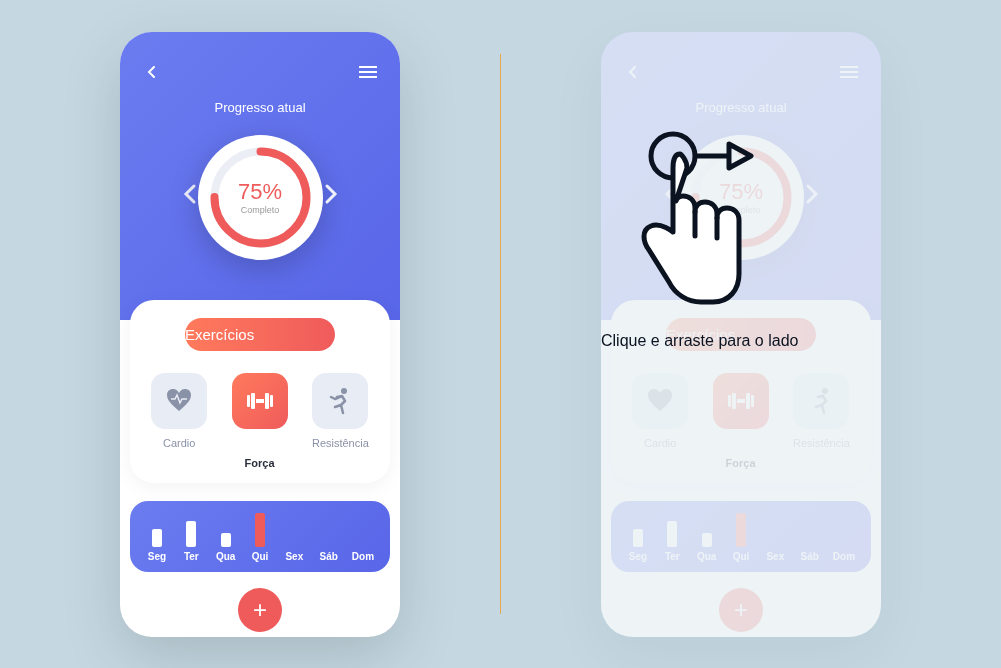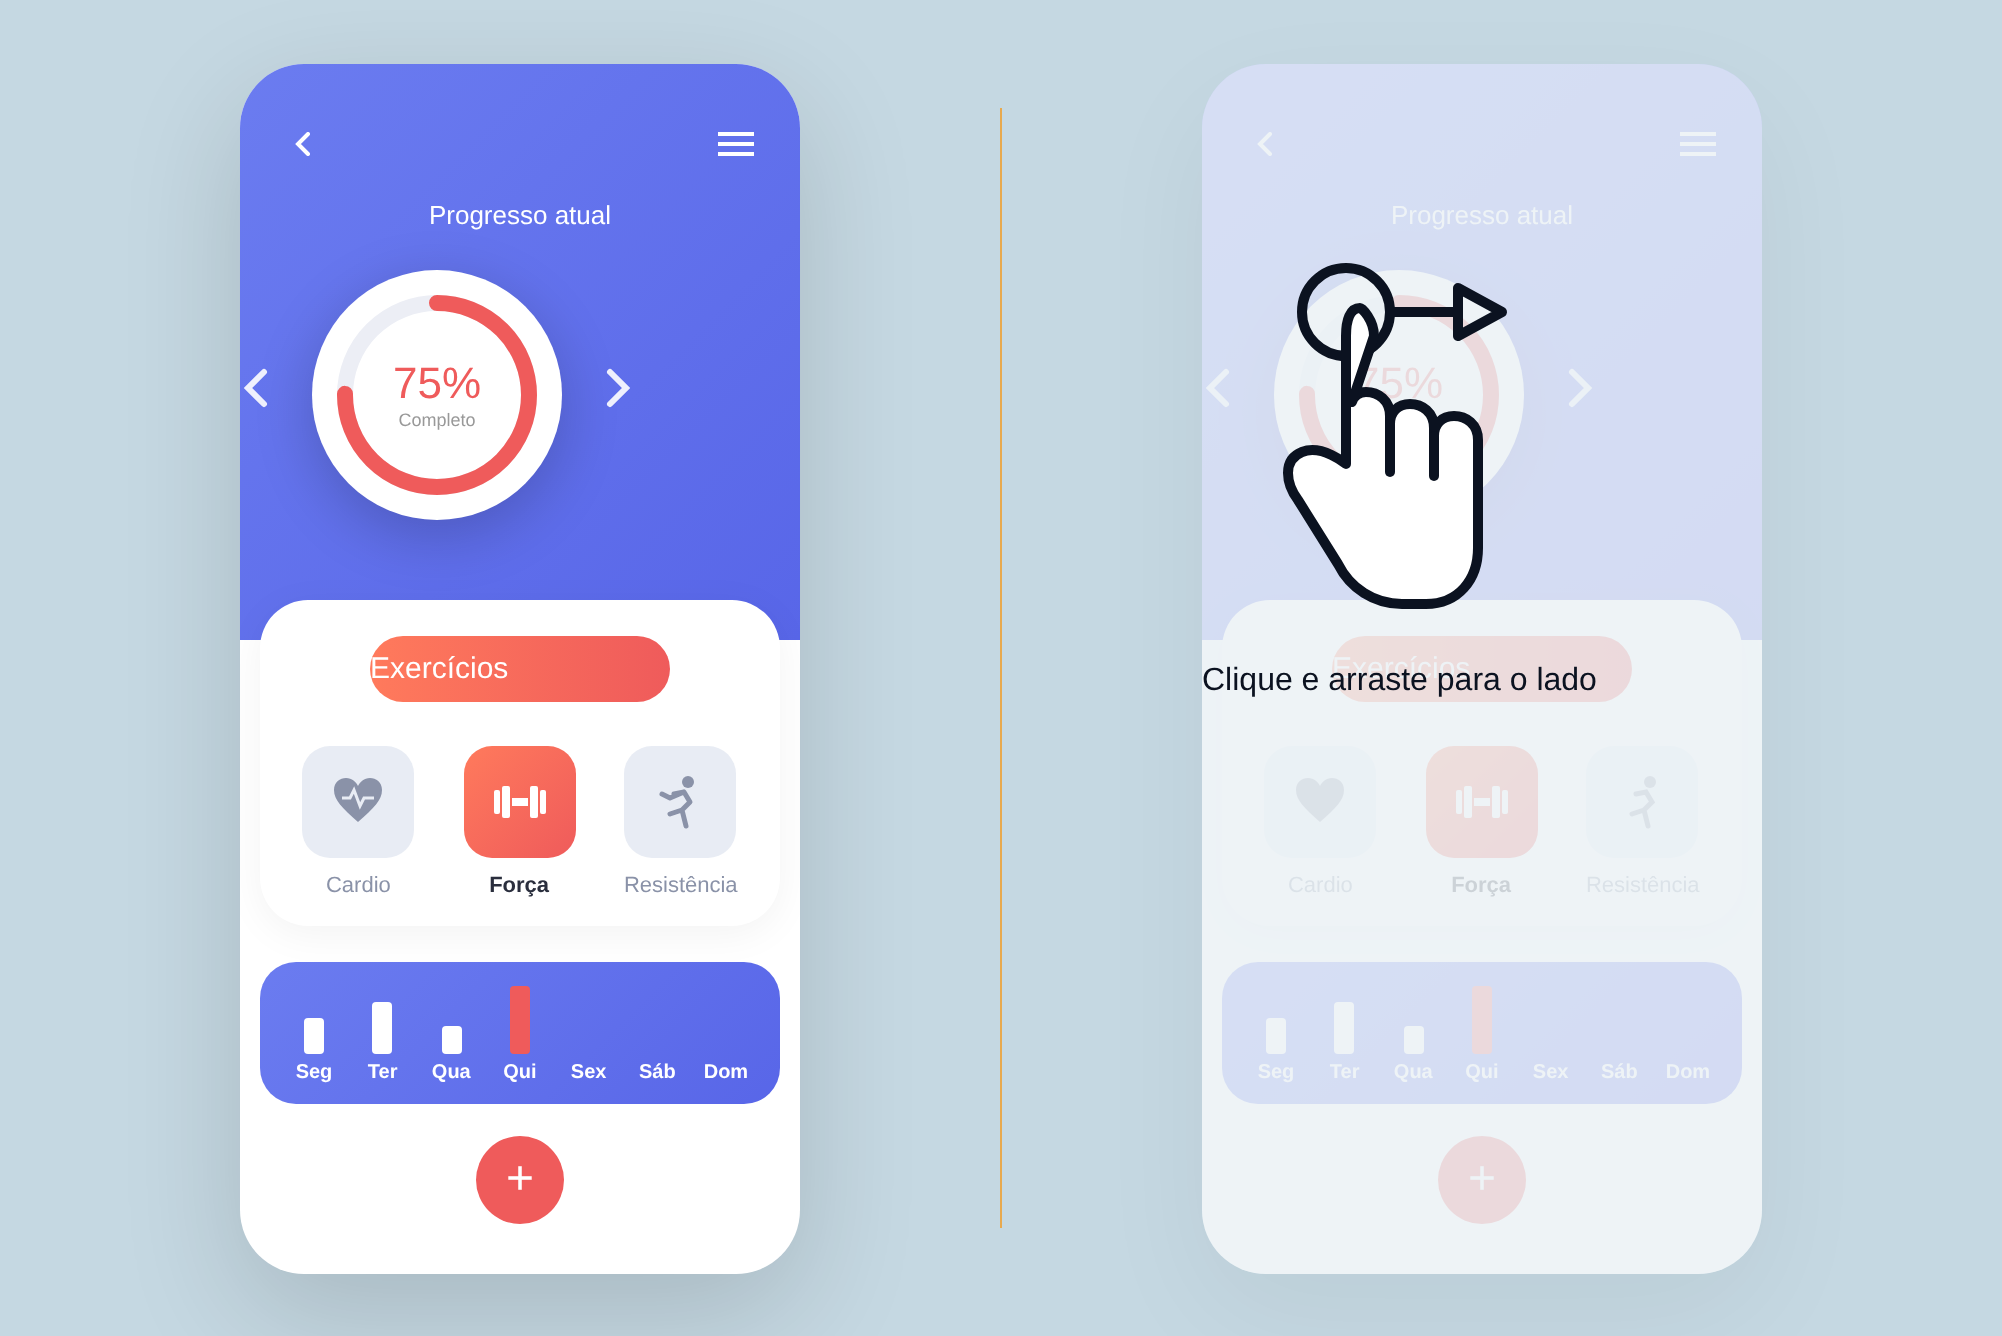--- a/index.html
+++ b/index.html
@@ -54,22 +54,21 @@
 .title {
   color: #fff;
   text-align: center;
   font-size: 13px;
   font-weight: 500;
   margin-top: 8px;
 }
 .progress-area {
   display: flex;
   align-items: center;
-  justify-content: flex-start;
-  gap: 20px;
+  justify-content: center;
   margin-top: 20px;
 }
 .arrow {
   color: #fff;
   opacity: 0.9;
   font-size: 24px;
   font-weight: bold;
 }
 .progress-circle {
   width: 125px;
@@ -140,20 +139,21 @@
 }
 .cat-box.inactive { background: #e8ecf4; }
 .cat-box.active { background: linear-gradient(135deg, #ff7a5c, #ef5b5b); }
 .cat-label {
   font-size: 11px;
   color: #8a92a8;
 }
 .cat-label.active {
   color: #2a2e3d;
   font-weight: 600;
+  margin-top: 20px;
 }
 .chart-card {
   background: linear-gradient(135deg, #6b7cf0, #5866e8);
   border-radius: 18px;
   margin: 18px 10px 0;
   padding: 12px 14px 10px;
   display: flex;
   justify-content: space-between;
   align-items: flex-end;
 }

